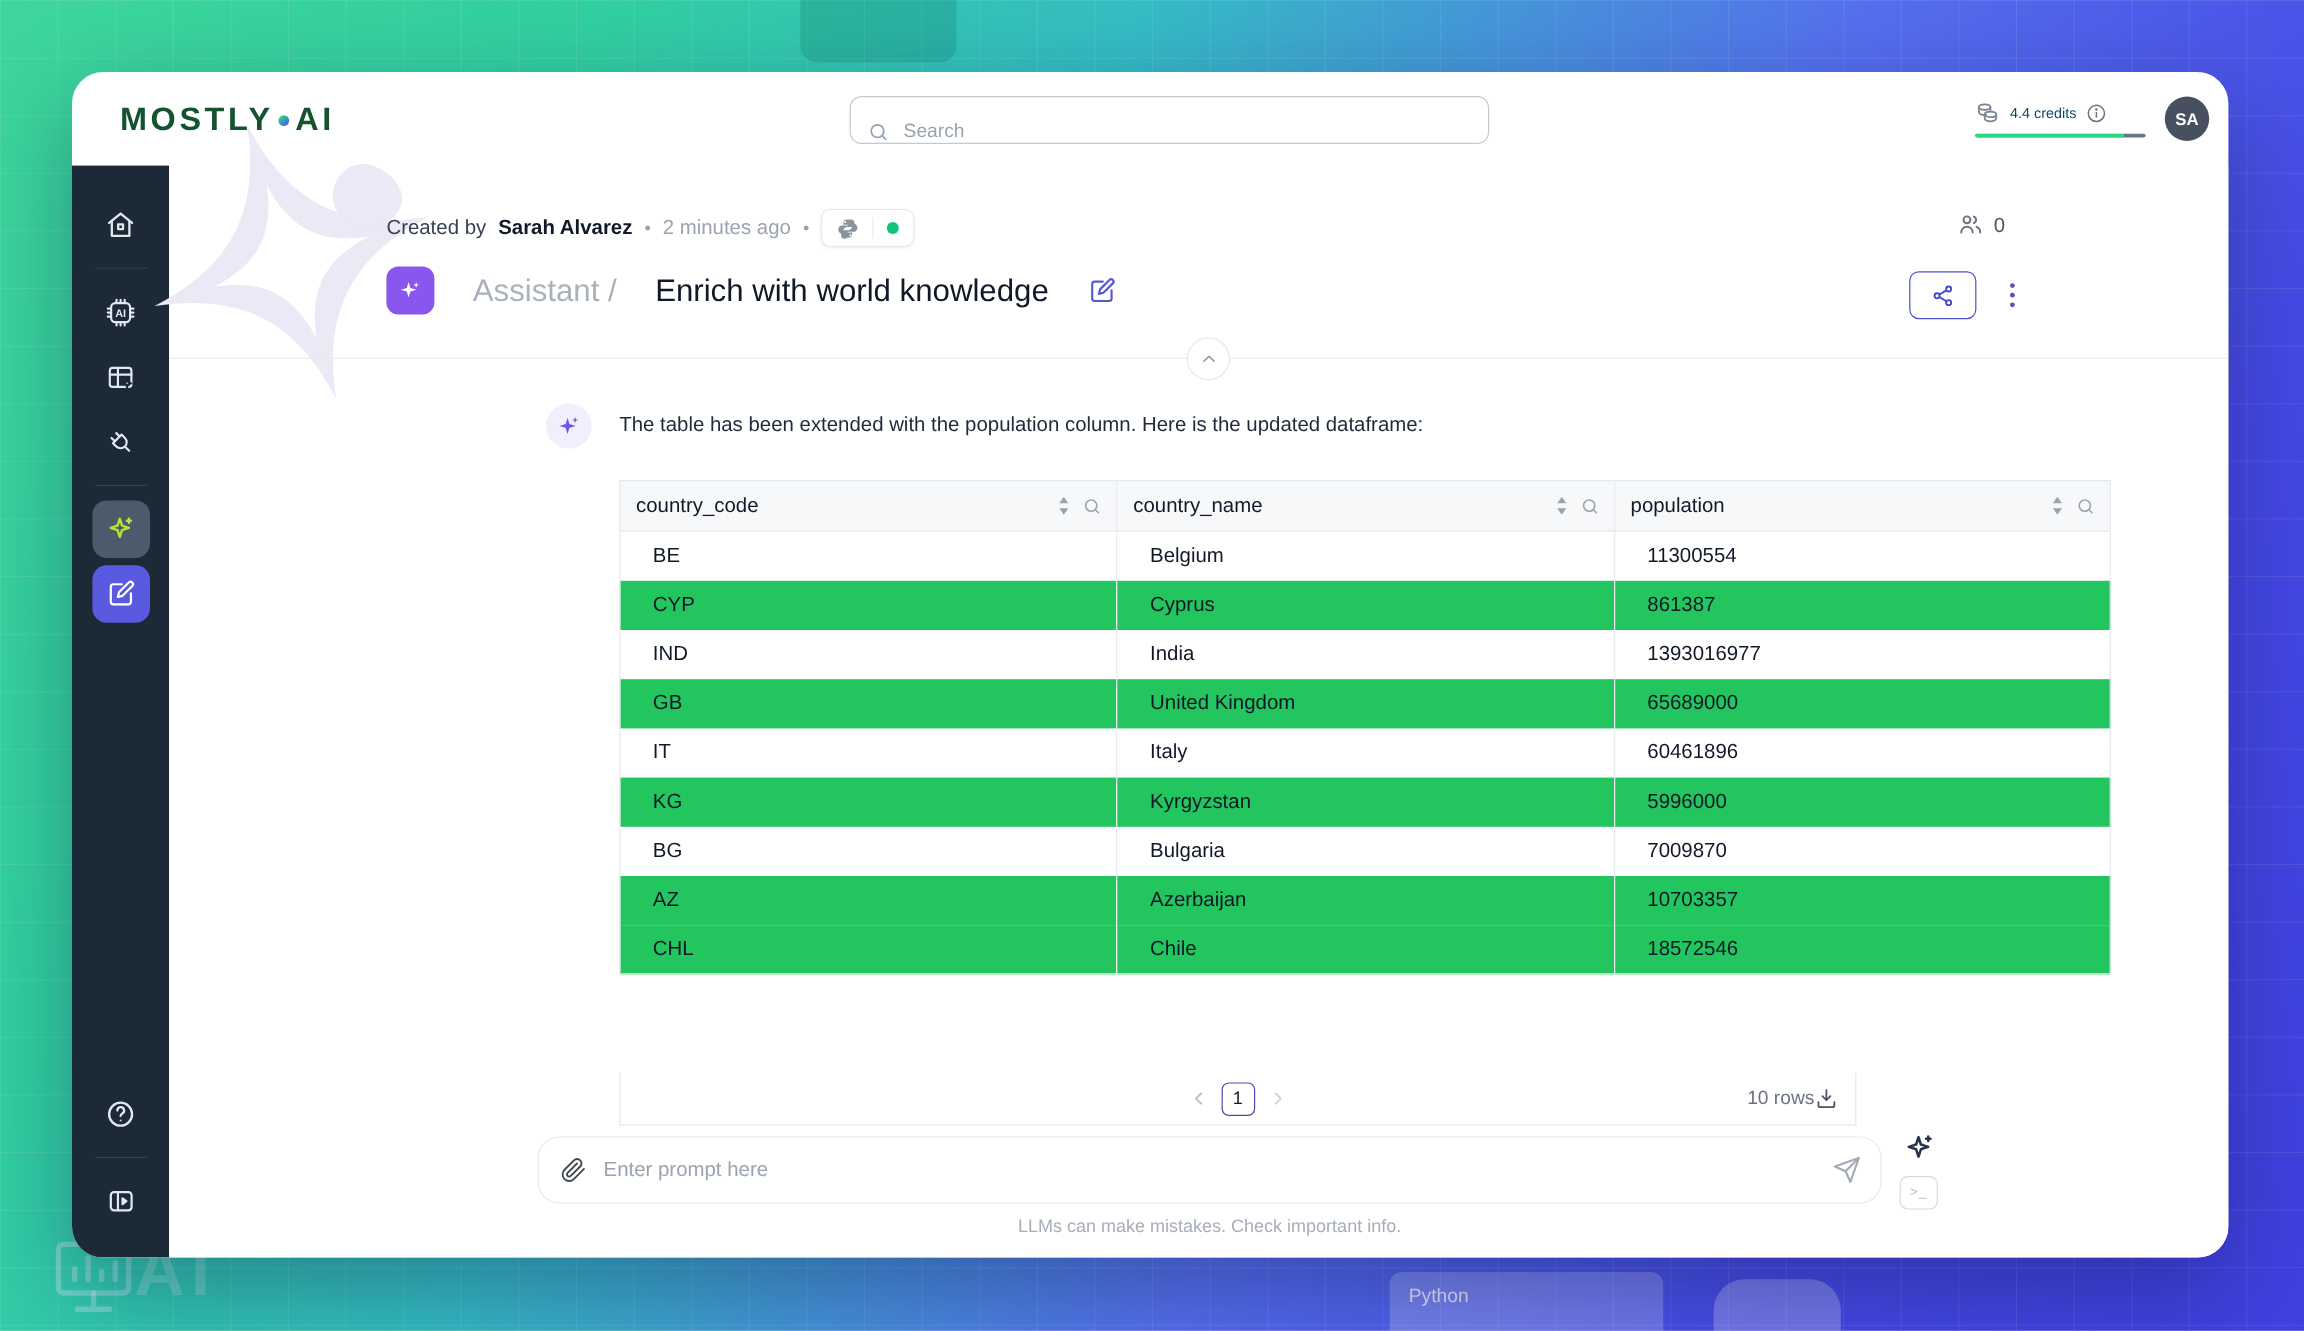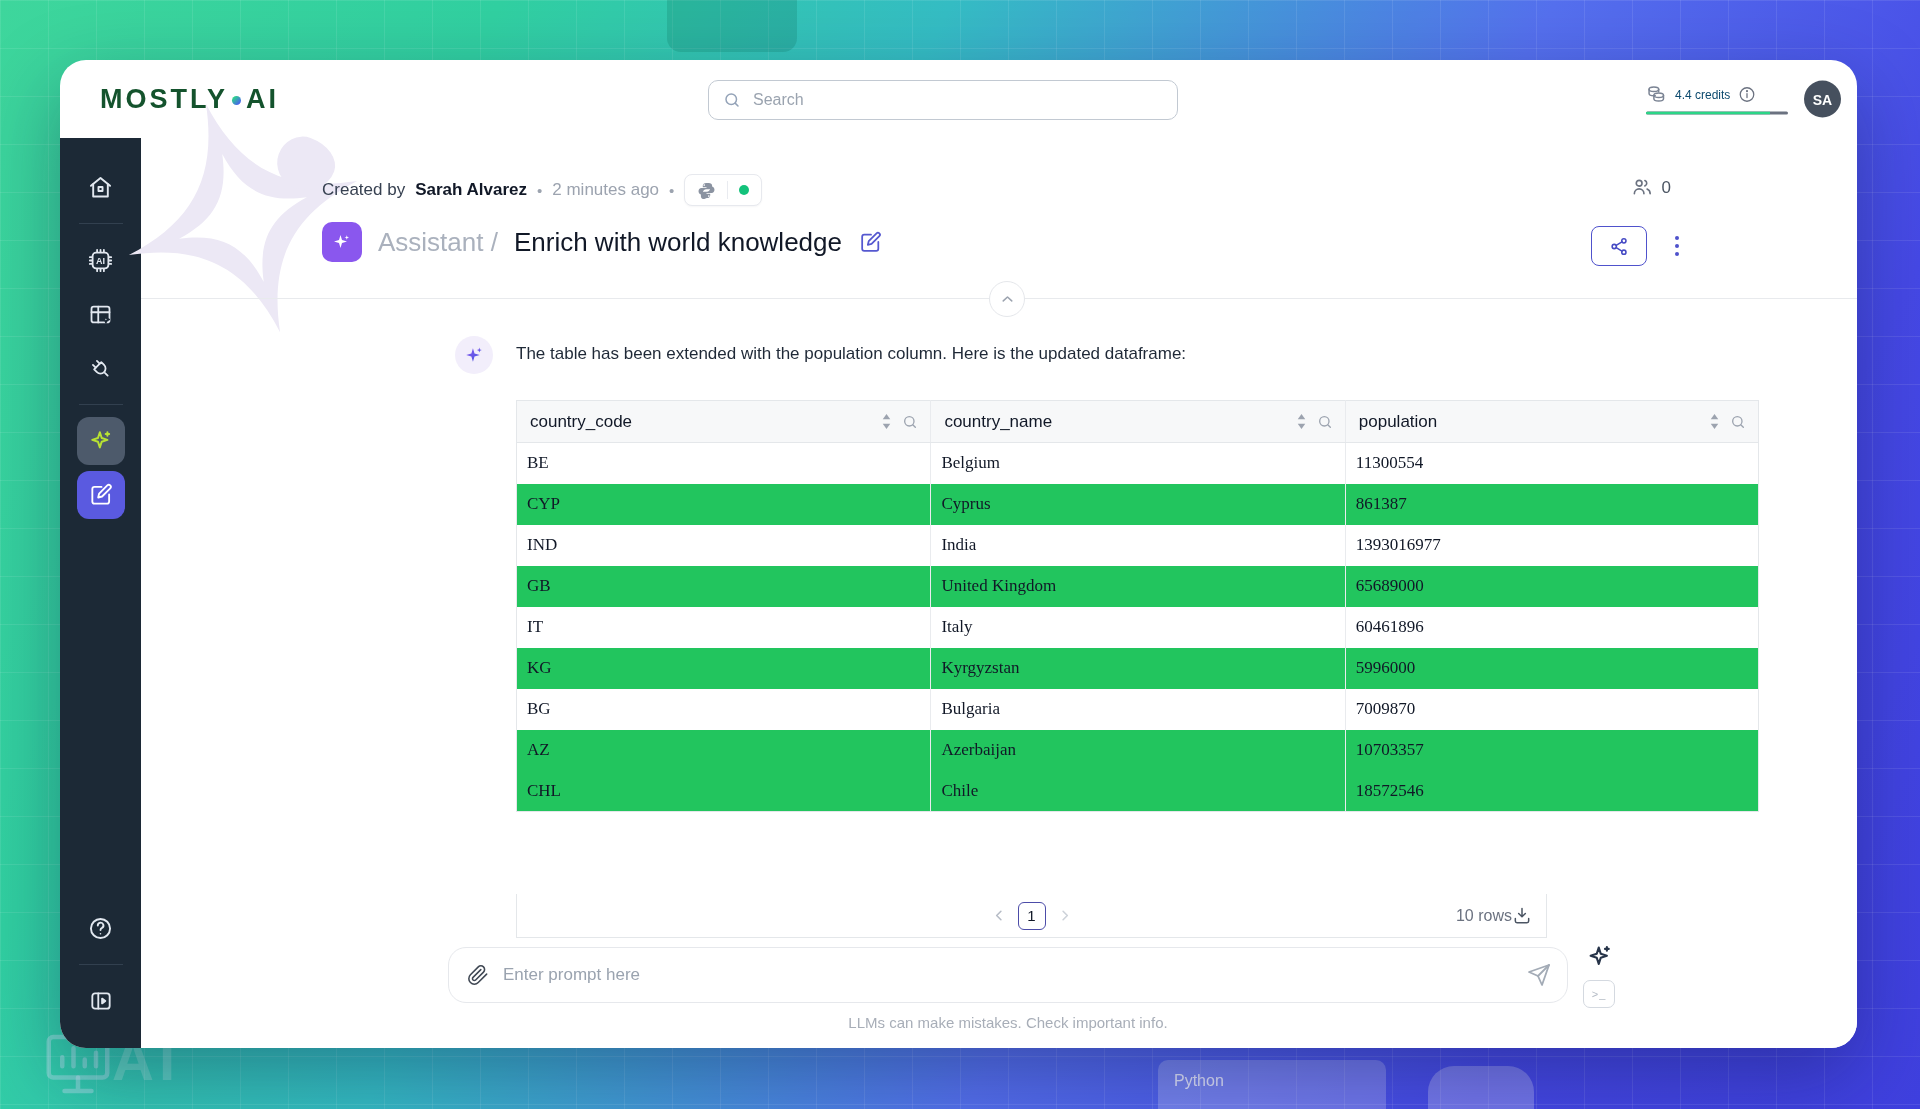--- a/index.html
+++ b/index.html
@@ -23,21 +23,21 @@
   .bg-python-label { padding:12px 0 0 16px; font-size:16px; color:rgba(255,255,255,.78); }
   .bg-rounded-square { position:absolute; left:1428px; top:1066px; width:106px; height:90px; border-radius:26px; background:rgba(255,255,255,.25); }
 
   
   .card { position:absolute; left:60px; top:60px; width:1797px; height:988px; background:#fff; border-radius:26px; box-shadow:0 28px 80px rgba(8,18,60,.35); display:flex; flex-direction:column; overflow:hidden; }
 
   
   .topbar { flex:0 0 78px; position:relative; display:flex; align-items:center; }
   .logo { margin-left:40px; font-size:27px; font-weight:800; letter-spacing:3px; color:#14532d; display:flex; align-items:center; white-space:nowrap; }
   .logo-dot { display:inline-block; width:9px; height:9px; border-radius:50%; background:linear-gradient(135deg,#2fd08f 20%,#4a5ff0 85%); margin:2px 5px 0 4px; }
-  .search { position:absolute; left:648px; top:20px; width:470px; height:40px; border:1.5px solid #c2c9d2; border-radius:10px; display:flex; align-items:center; padding:0 14px; background:#fff; }
+  .search { position:absolute; left:648px; top:20px; width:533px; height:40px; border:1.5px solid #c2c9d2; border-radius:10px; display:flex; align-items:flex-end; padding:0 14px; background:#fff; }
   .search input { border:none; outline:none; flex:1; margin-left:12px; font-size:16px; color:#374151; font-family:"Liberation Sans", sans-serif; background:transparent; }
   .search input::placeholder { color:#9aa3af; }
   .topbar-right { position:absolute; right:16px; top:50%; transform:translateY(-50%); display:flex; align-items:center; gap:16px; }
   .credits { display:flex; flex-direction:column; }
   .credits-row { display:flex; align-items:center; gap:8px; }
   .credits-text { font-size:12px; color:#0c4a6e; }
   .credits-bar { margin-top:7px; height:3px; width:142px; border-radius:2px; background:#6b7280; overflow:hidden; }
   .credits-bar-fill { height:100%; width:87%; background:#2bd687; }
   .avatar { width:37px; height:37px; border-radius:50%; background:#46505e; color:#fff; font-size:14px; font-weight:700; display:flex; align-items:center; justify-content:center; }
 
@@ -59,41 +59,41 @@
   
   .created { position:absolute; top:36px; left:181px; display:flex; align-items:center; gap:10px; font-size:17px; color:#374151; }
   .created b { color:#111827; }
   .dot-sep { color:#9ca3af; font-size:15px; }
   .time-ago { color:#9ca3af; }
   .lang-pill { display:flex; align-items:center; gap:11px; height:32px; padding:0 12px; border:1px solid #e7e9ee; border-radius:8px; background:#fff; box-shadow:0 1px 2px rgba(16,24,40,.04); }
   .pill-div { width:1px; height:18px; background:#e9ebf0; }
   .green-dot { width:10px; height:10px; border-radius:50%; background:#13c27b; }
   .collab { position:absolute; top:38px; right:186px; display:flex; align-items:center; gap:8px; font-size:17px; color:#4b5563; }
 
-  .title-row { position:absolute; top:84px; left:181px; display:flex; align-items:center; gap:16px; }
+  .title-row { position:absolute; top:84px; left:181px; display:flex; align-items:center; gap:32px; }
   .assistant-badge { width:40px; height:40px; border-radius:10px; background:#8a57ee; display:flex; align-items:center; justify-content:center; }
   .breadcrumb { font-size:26px; color:#aab1bd; }
   .page-title { font-size:26px; color:#111827; font-weight:500; }
   .header-actions { position:absolute; top:88px; right:172px; display:flex; align-items:center; gap:22px; }
   .share-btn { width:56px; height:40px; border:1px solid #4f52cc; border-radius:8px; background:#fff; display:flex; align-items:center; justify-content:center; cursor:pointer; }
   .kebab { display:flex; flex-direction:column; gap:4px; padding:6px; cursor:pointer; }
   .kebab span { width:4px; height:4px; border-radius:50%; background:#4f52cc; }
 
   .divider-line { position:absolute; top:160px; left:0; right:0; height:1px; background:#e8eaed; }
   .collapse-btn { position:absolute; top:143px; left:866px; transform:translateX(-50%); width:36px; height:36px; border-radius:50%; background:#fff; border:1px solid #e5e7eb; display:flex; align-items:center; justify-content:center; cursor:pointer; }
 
   
   .msg-avatar { position:absolute; top:198px; left:314px; width:38px; height:38px; border-radius:50%; background:#f2eefb; display:flex; align-items:center; justify-content:center; }
   .msg-text { position:absolute; top:206px; left:375px; width:1100px; font-size:17px; color:#1f2937; }
 
   
   .dtable { position:absolute; top:262px; left:375px; width:1243px; border:1px solid #e4e7ea; border-collapse:collapse; font-size:17px; color:#111827; }
   .dtable th { height:42px; background:#f7f8f9; font-weight:400; text-align:left; border-bottom:1px solid #e4e7ea; }
   .dtable th + th, .dtable td + td { border-left:1px solid #e9ebee; }
-  .dtable td { height:41px; padding-left:10px;font-family:Liberation Serif, serif; }
+  .dtable td { height:41px; padding-left:27px; }
   .th-inner { display:flex; align-items:center; padding:0 12px 0 13px; gap:10px; }
   .th-label { flex:1; }
   .dtable tr.alt td { background:#22c55e; }
   .tfooter { position:absolute; top:756px; left:375px; width:1031px; height:44px; border:1px solid #e4e7ea; border-top:none; display:flex; align-items:center; }
   .pager { position:absolute; left:50%; transform:translateX(-50%); display:flex; align-items:center; gap:10px; }
   .page-box { min-width:28px; height:28px; border:1px solid #4c4ca8; border-radius:6px; display:flex; align-items:center; justify-content:center; font-size:15px; color:#111827; padding:0 6px; }
   .rows-info { margin-left:auto; display:flex; align-items:center; padding-right:14px; font-size:16px; color:#6b7280; }
 
   
   .prompt { position:absolute; top:809px; left:307px; width:1120px; height:56px; border:1.5px solid #e6e8ec; border-radius:18px; display:flex; align-items:center; padding:0 16px 0 18px; background:#fff; }

